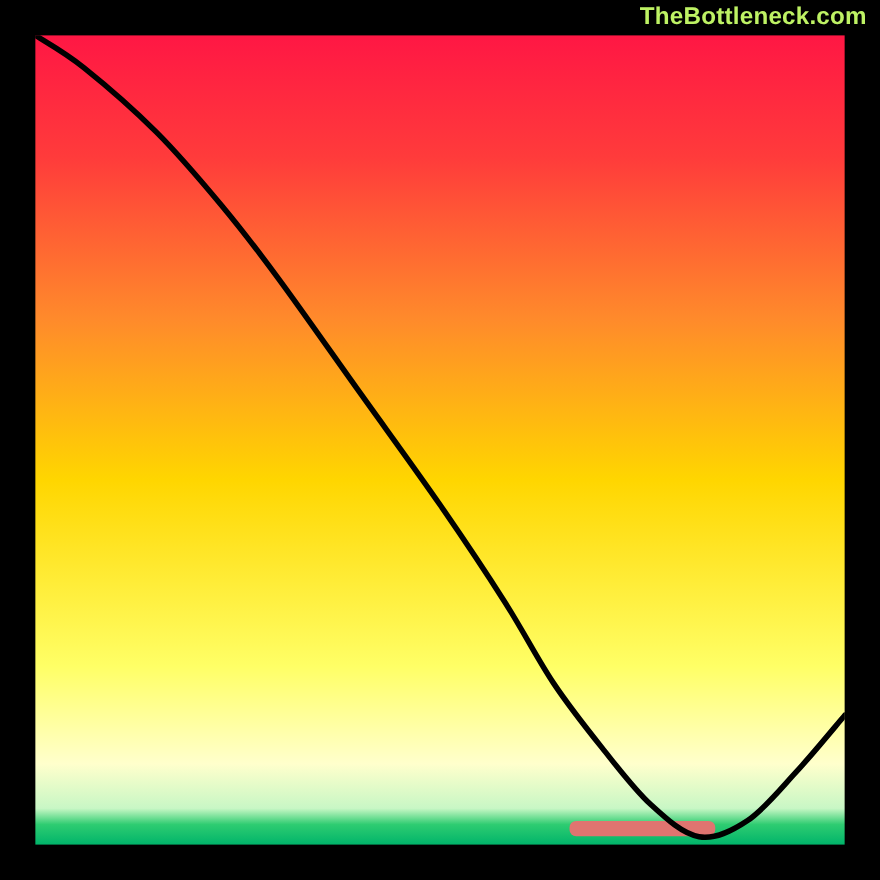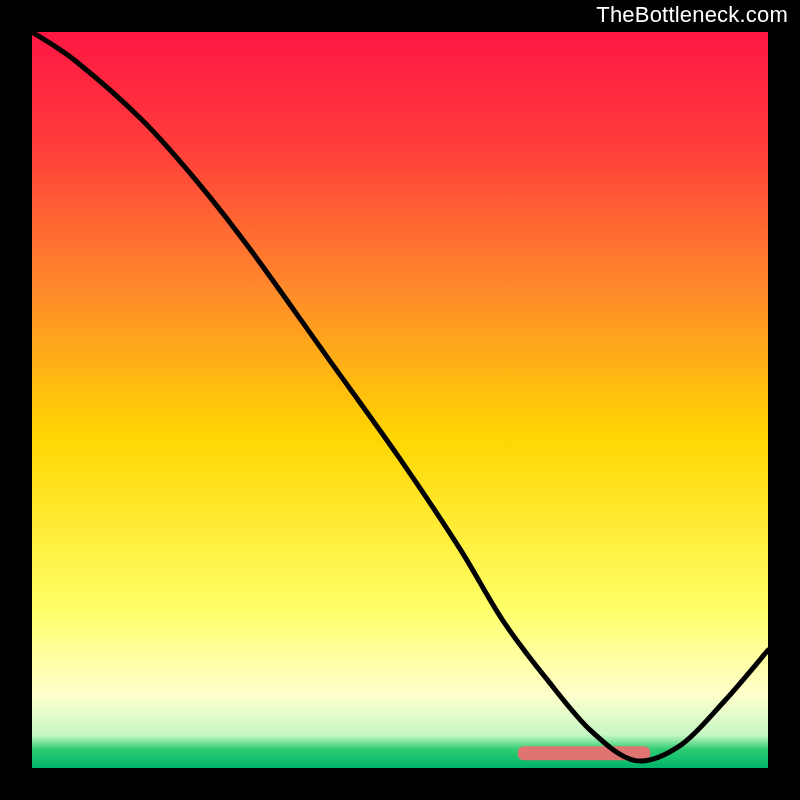--- a/index.html
+++ b/index.html
@@ -16,23 +16,23 @@
     left: 0;
     top: 0;
     width: 800px;
     height: 800px;
     background: #000;
   }
   .watermark {
     position: absolute;
     top: 2px;
     right: 12px;
-    color: #ffffff;
+    color: #bef264;
     font-size: 22px;
-    font-weight: 400;
+    font-weight: 700;
     letter-spacing: 0.2px;
   }
   .plot {
     position: absolute;
     left: 32px;
     top: 32px;
     width: 736px;
     height: 736px;
     display: block;
   }

